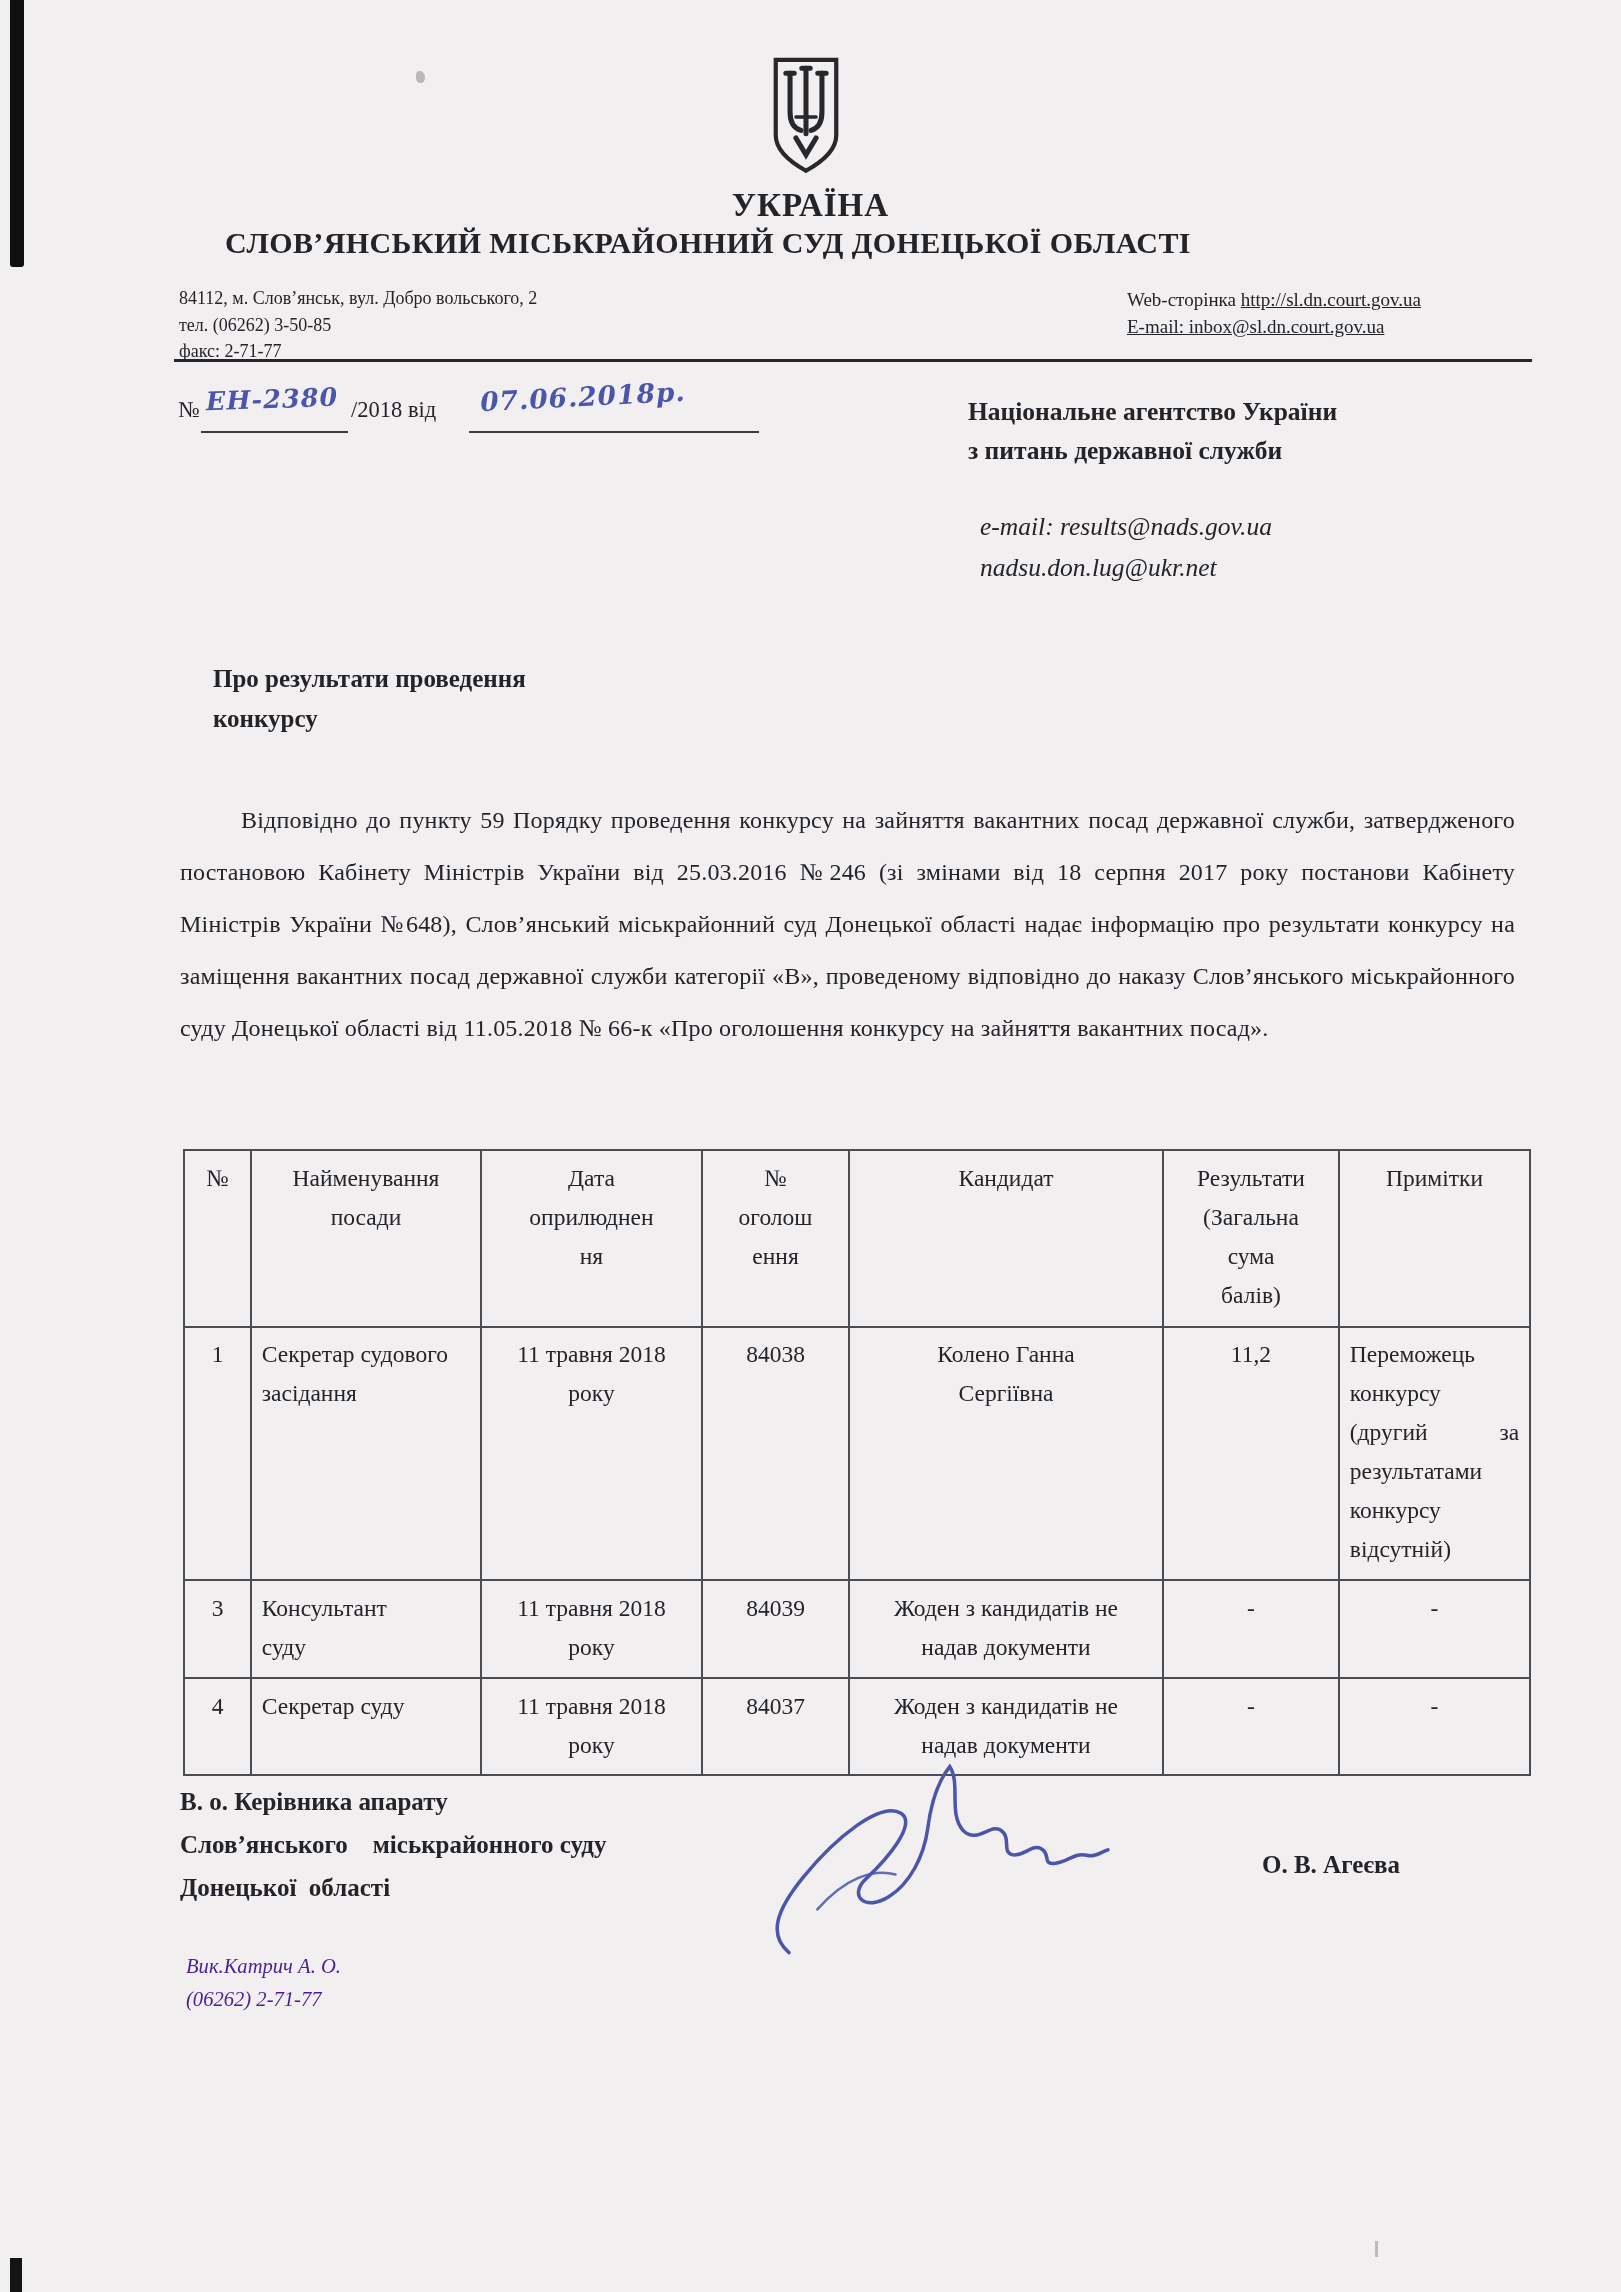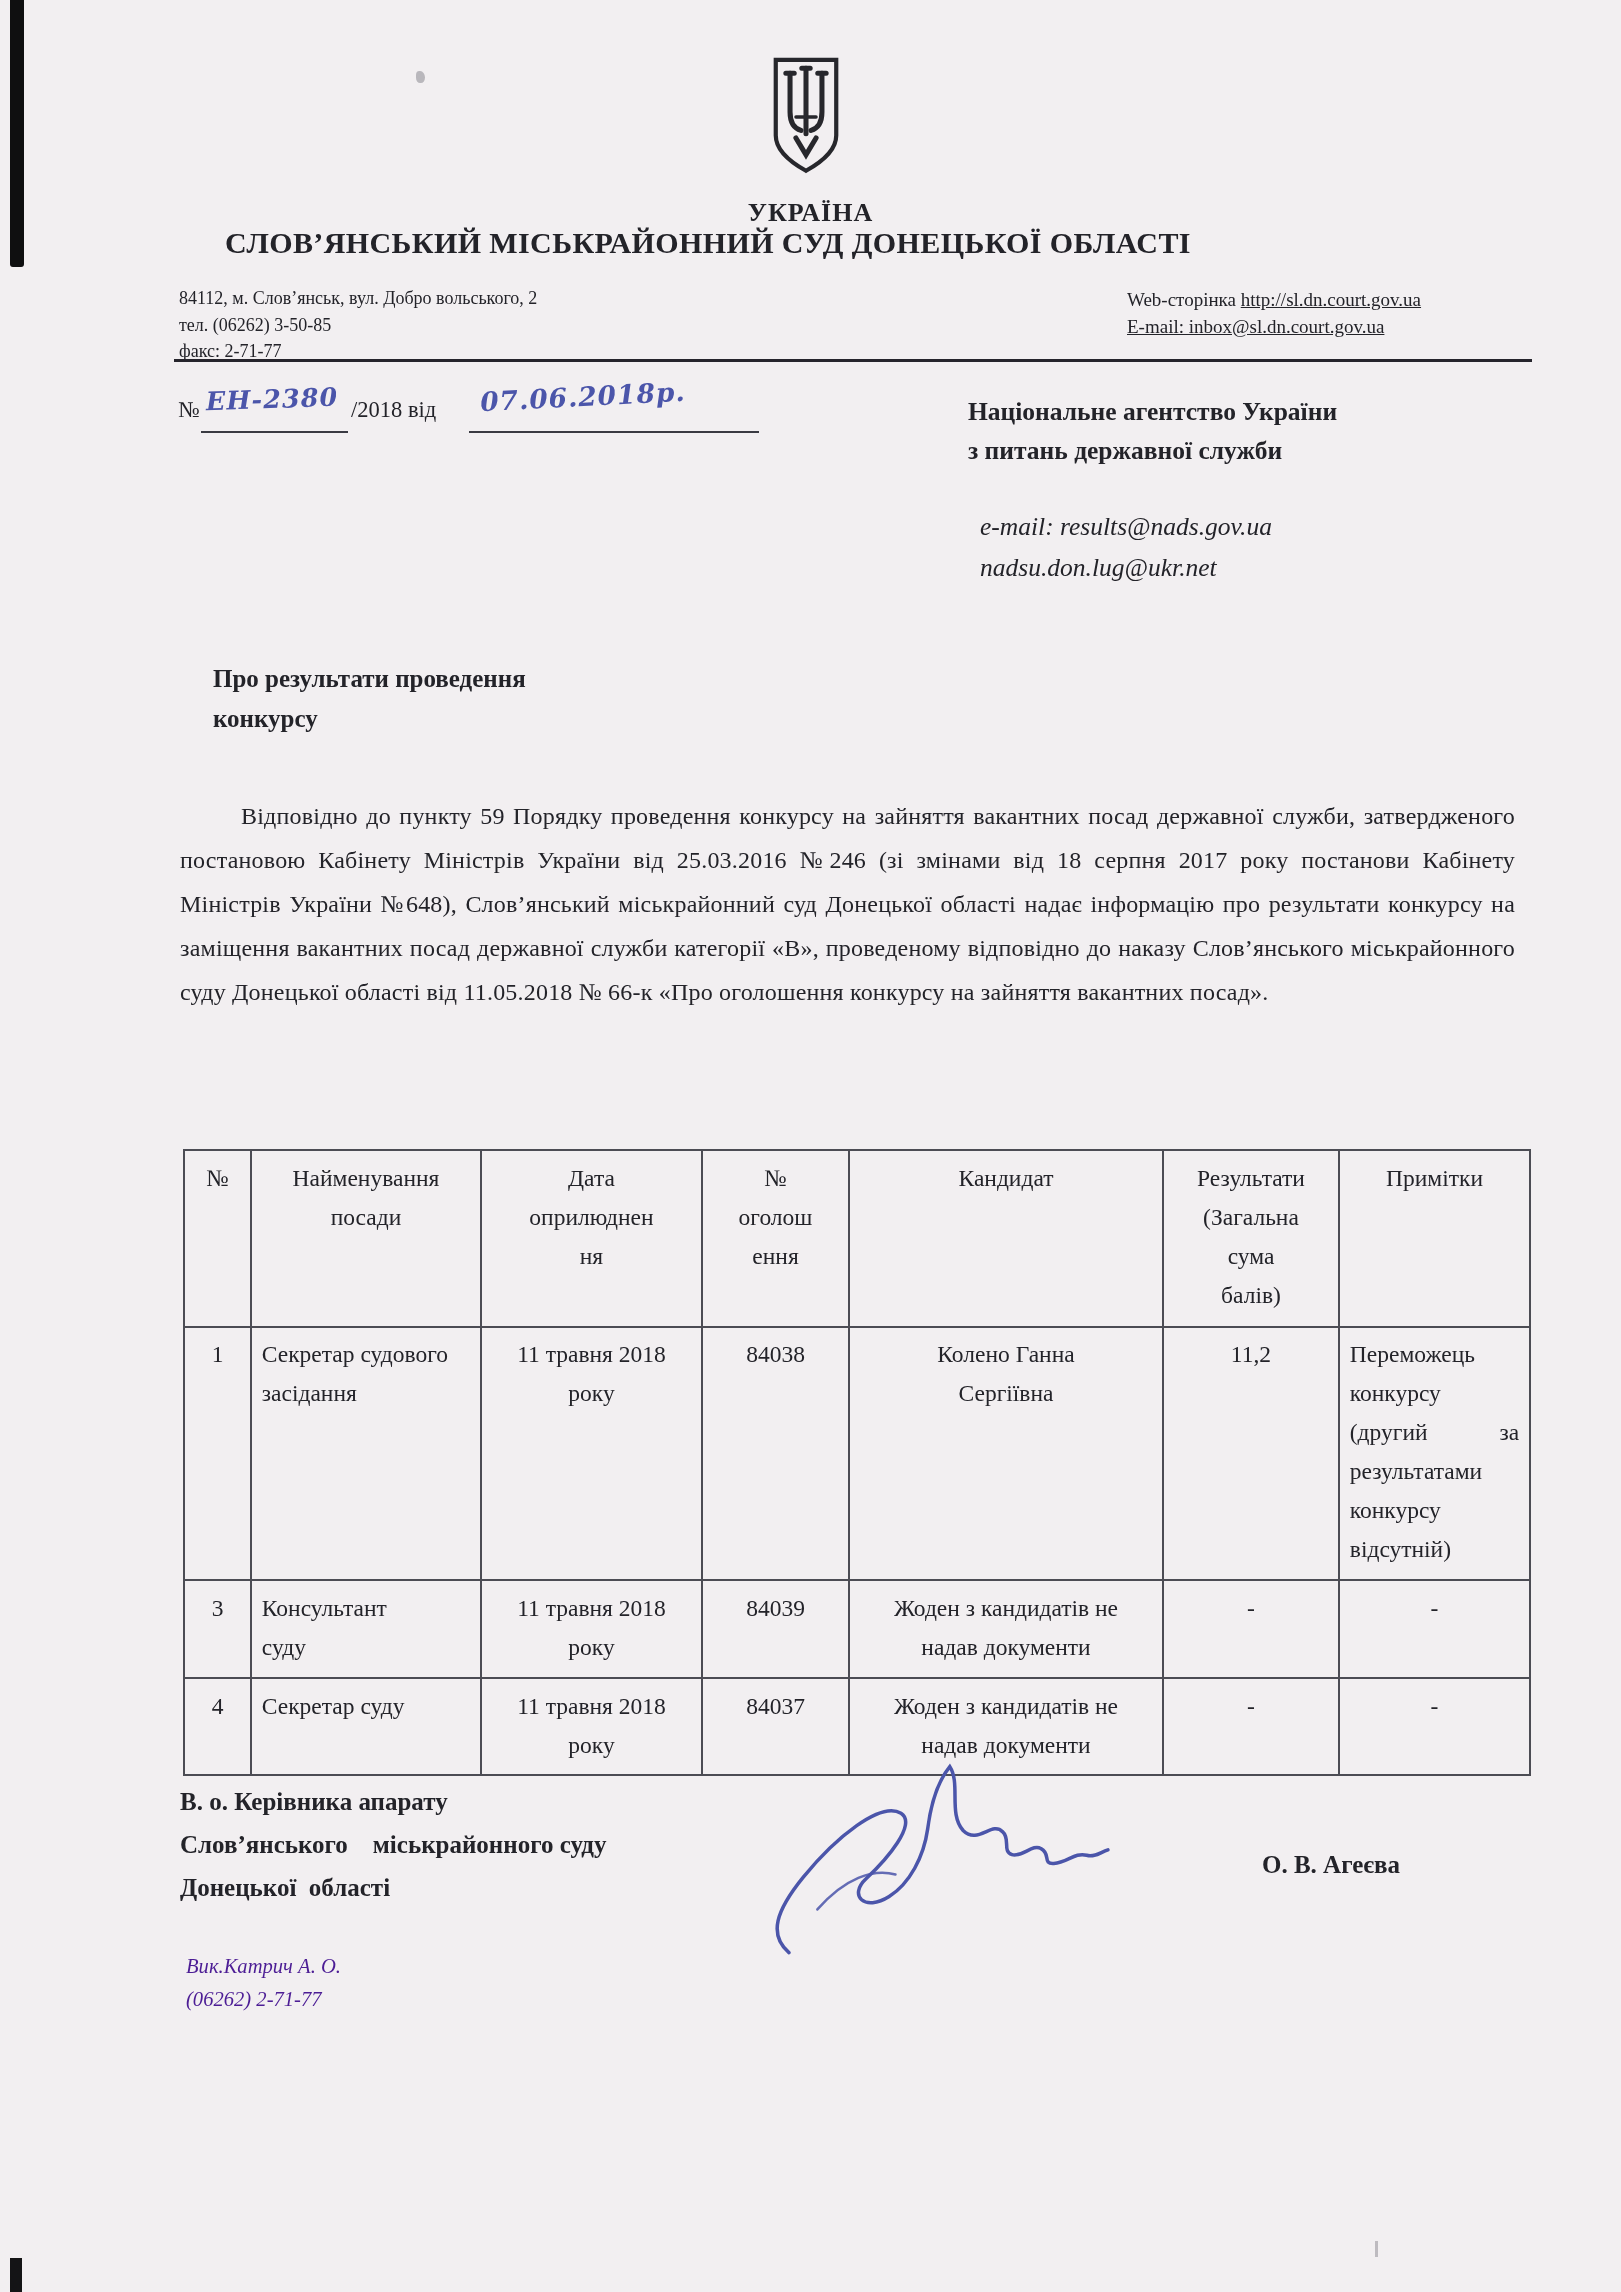--- a/index.html
+++ b/index.html
@@ -19,21 +19,21 @@
   
   .scan-bar{left:9.8px;top:0;width:14.7px;height:267px;background:#0f0f10;border-radius:0 0 2.9px 2.9px;}
   .scan-mark-bottom{left:9.8px;top:2258px;width:11.8px;height:34px;background:#141416;}
   .speck1{left:416px;top:71px;width:8.8px;height:11.8px;background:#8a8890;opacity:.55;border-radius:40% 60% 50% 50%;}
   .speck2{left:1375px;top:2241px;width:2.9px;height:15.7px;background:#8a8890;opacity:.5;}
 
   
   .emblem{left:764px;top:49px;width:84px;height:141px;}
   .emblem svg{width:100%;height:100%;}
 
-  .country{left:0;top:198px;width:1621px;text-align:center;font-weight:bold;font-size:26px;letter-spacing:1px;}
+  .country{left:0;top:187px;width:1621px;text-align:center;font-weight:bold;font-size:33px;letter-spacing:1px;}
   .court{left:0;top:226px;width:1416px;text-align:center;font-weight:bold;font-size:30px;letter-spacing:0.4px;}
 
   .contact-left{left:179px;top:285px;width:608px;font-size:18px;line-height:26.5px;}
   .contact-right{left:1127px;top:287px;width:421px;font-size:19px;line-height:26.5px;}
   .contact-right .u{text-decoration:underline;}
   .rule{left:174px;top:359px;width:1358px;height:2.9px;background:#26242c;}
 
   .ref-label{left:178px;top:397px;font-size:22.5px;}
   .ref-middle{left:351px;top:397px;font-size:22.5px;}
   .hw{color:#4b55aa;font-style:italic;font-weight:bold;font-family:"DejaVu Serif",serif;}
@@ -41,21 +41,21 @@
   .hw-date{left:480px;top:381px;font-size:26.5px;letter-spacing:1px;transform:rotate(-3deg);}
   .uline{height:2px;background:#3a3a42;top:431px;}
   .uline1{left:201px;width:147px;}
   .uline2{left:469px;width:290px;}
 
   .recipient{left:968px;top:392px;width:549px;font-weight:bold;font-size:25.5px;line-height:39px;}
   .recipient-emails{left:980px;top:506px;width:549px;font-style:italic;font-size:25.5px;line-height:41px;}
 
   .subject{left:180px;top:659px;width:588px;font-weight:bold;font-size:25px;line-height:40px;margin-left:33px;}
 
-  .body-par{left:180px;top:794px;width:1335px;font-size:24px;line-height:44px;text-align:justify;text-indent:61px;letter-spacing:0.2px;}
+  .body-par{left:180px;top:794px;width:1335px;font-size:24px;line-height:52px;text-align:justify;text-indent:61px;letter-spacing:0.2px;}
 
   table.results{
     position:absolute;left:183px;top:1149px;width:1346px;
     border-collapse:collapse;table-layout:fixed;
     font-size:23.5px;line-height:39px;
   }
   table.results td,table.results th{
     border:2px solid #4c4c54;
     vertical-align:top;
     padding:7.8px 9.8px 9.8px 9.8px;

